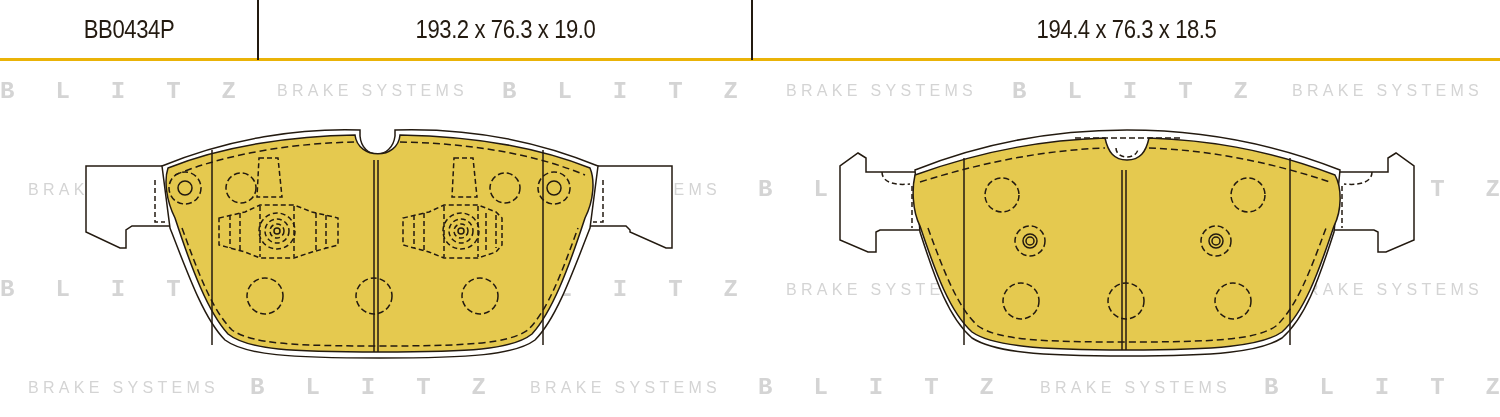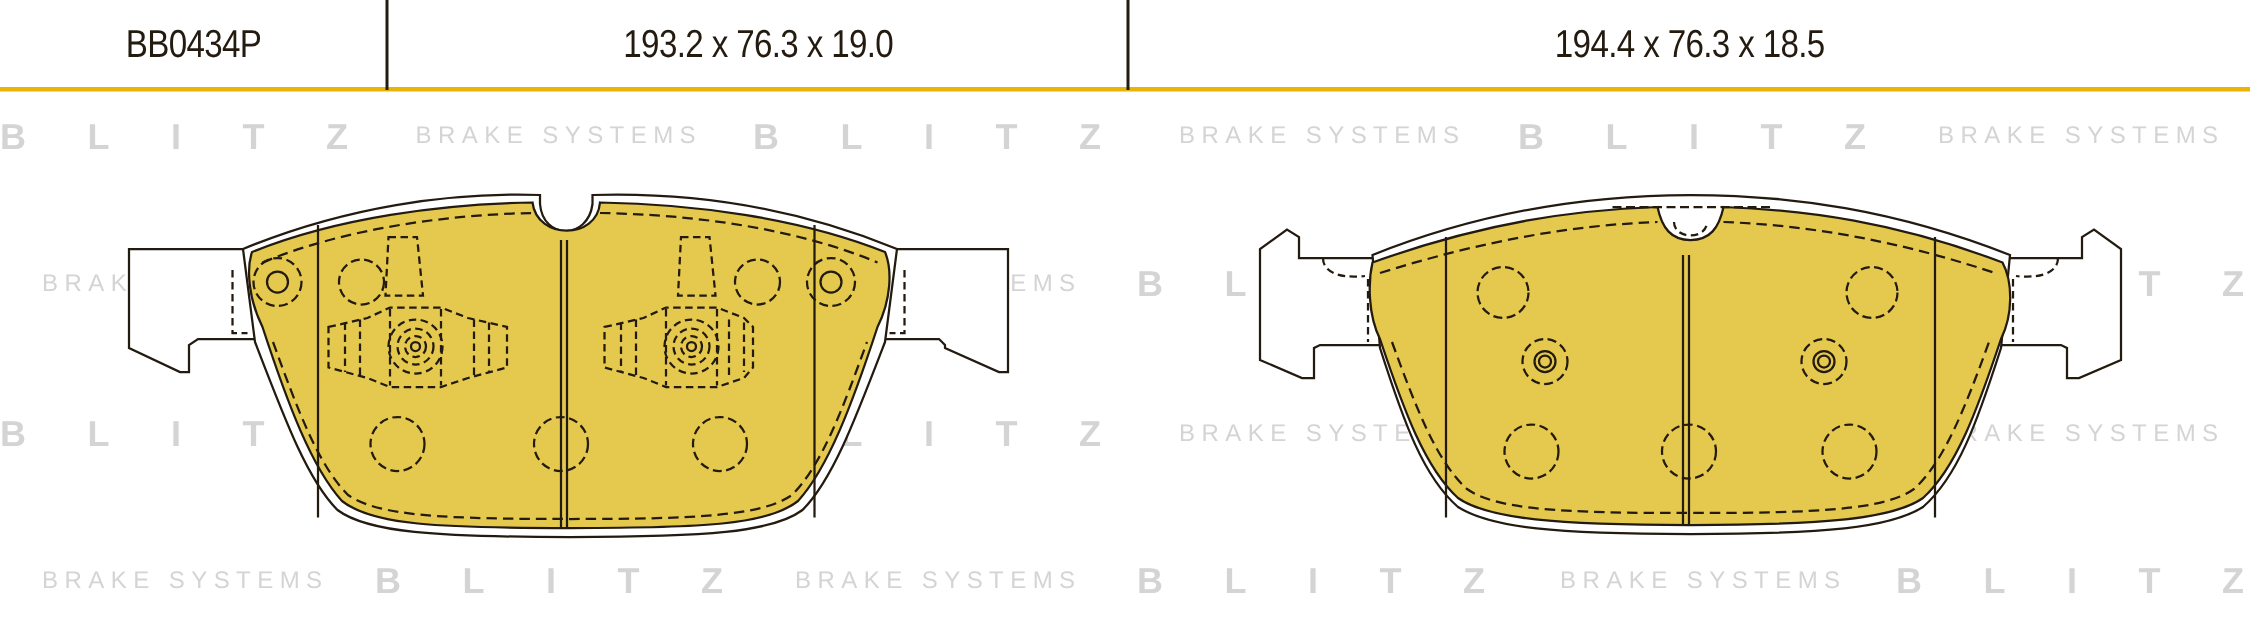--- a/index.html
+++ b/index.html
@@ -1,20 +1,20 @@
 <!DOCTYPE html>
 <html><head>
 <meta charset="utf-8">
 <style>
   html, body { margin: 0; padding: 0; background: #ffffff; }
   body { width: 1500px; height: 417px; position: relative; overflow: hidden; font-family: "Liberation Sans", sans-serif; }
   .header { position: absolute; left: 0; top: 0; width: 1500px; height: 61px; border-bottom: 3px solid #eab308; box-sizing: border-box; }
   .hcell { position: absolute; top: 0; height: 58px; display: flex; align-items: center; justify-content: center; font-family: "Liberation Sans Narrow", "Liberation Sans", sans-serif; font-size: 26px; color: #231a10; letter-spacing: -0.5px; transform: scaleX(0.85); }
   .vline { position: absolute; top: 0; width: 2px; height: 60px; background: #231a10; }
-  .wm { position: absolute; color: #d4d4d4; white-space: nowrap; font-family: Liberation Sans, sans-serif; user-select: none; }
+  .wm { position: absolute; color: #d4d4d4; white-space: nowrap; font-family: Liberation Mono, monospace; user-select: none; }
   .wm-blitz { font-size: 24px; font-weight: bold; letter-spacing: 41px; }
   .wm-brake { font-size: 16px; letter-spacing: 4.3px; font-family: Liberation Sans, sans-serif; }
   svg.pads { position: absolute; left: 0; top: 0; }
 </style>
 </head>
 <body>
 
 <div class="header">
   <div class="hcell" style="left:0;width:258px;">BB0434P</div>
   <div class="vline" style="left:257px;"></div>

